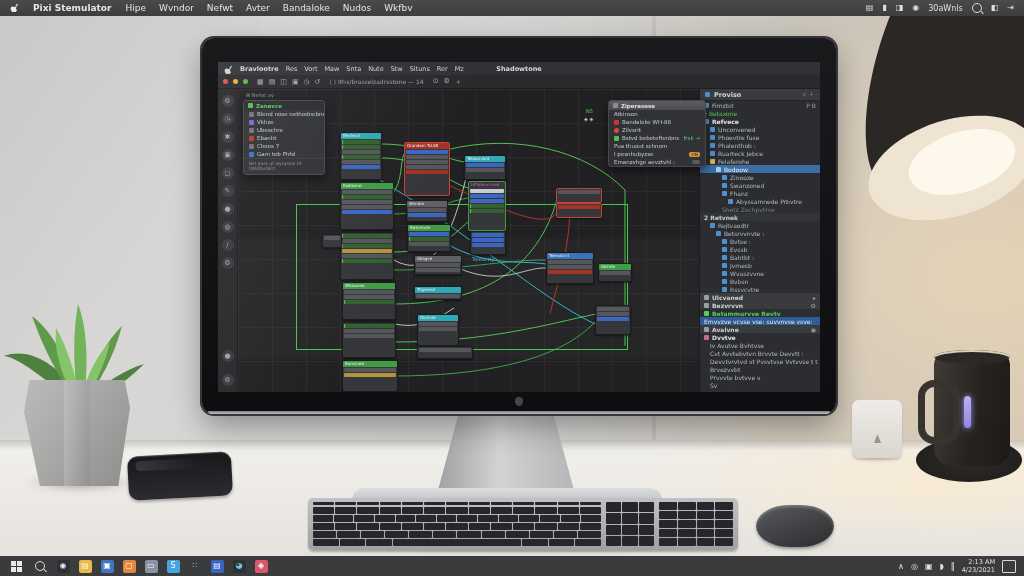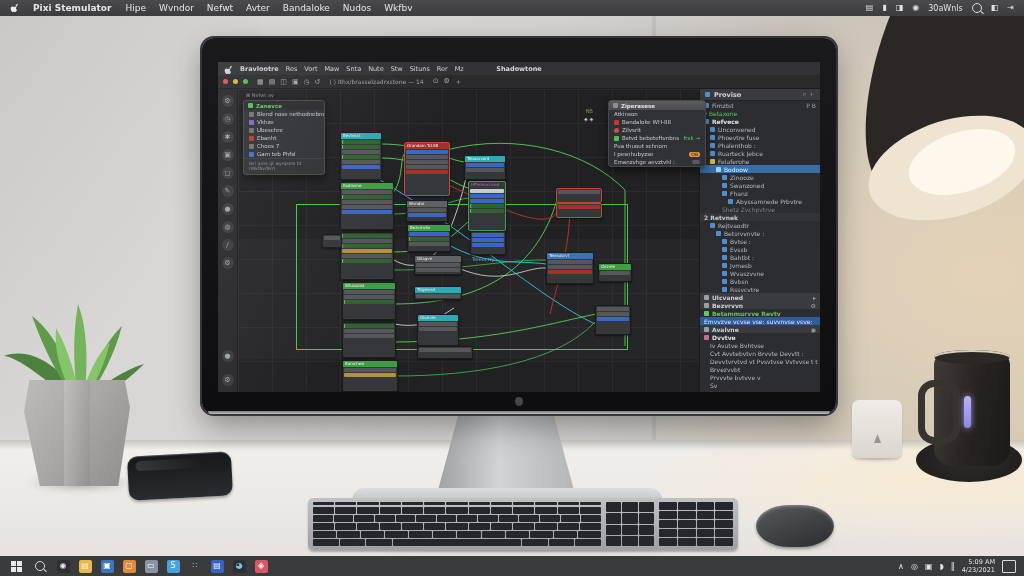--- a/index.html
+++ b/index.html
@@ -858,18 +858,18 @@
         <div class="tb-app-ic" style="background: rgb(217, 87, 106); color: rgb(255, 255, 255);">◈</div>
       </div>
     </div>
   <div class="tray" id="tray">
       <span>∧</span>
       <span>◎</span>
       <span>▣</span>
       <span>◗</span>
       <span>‖</span>
     <span class="clock">
-      <span>5:09 AM</span><br>
+      <span>2:13 AM</span><br>
       <span>4/23/2021</span>
     </span>
     <span class="notif"></span>
   </div>
 </div>
 
 </body></html>

